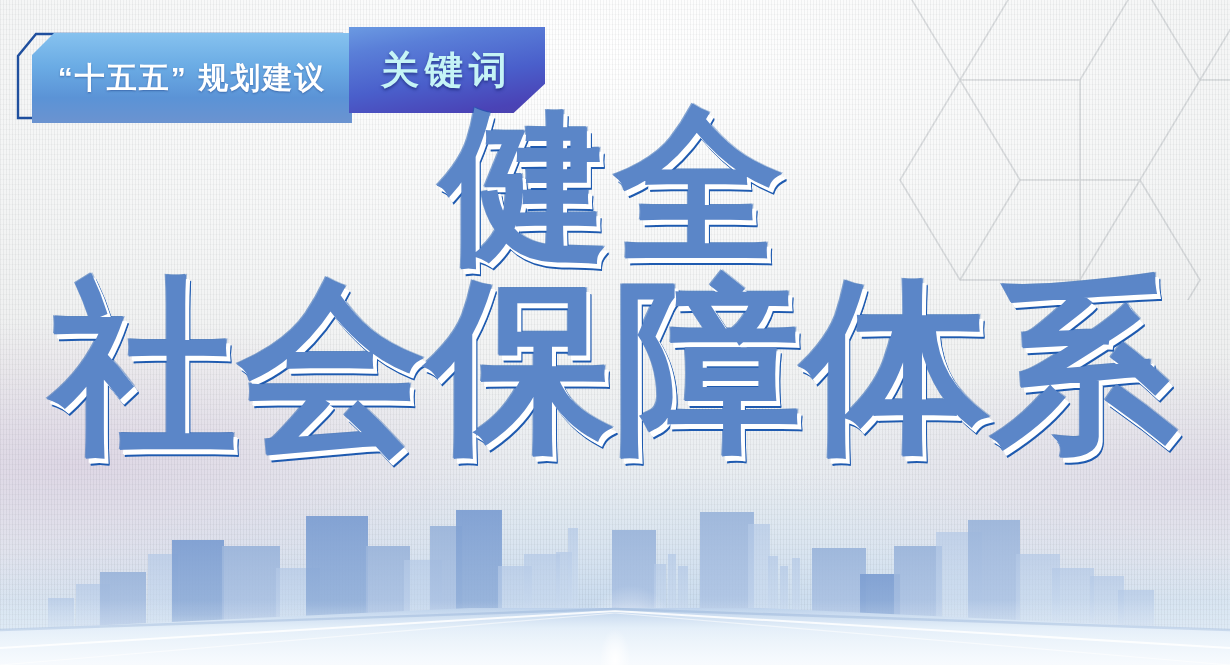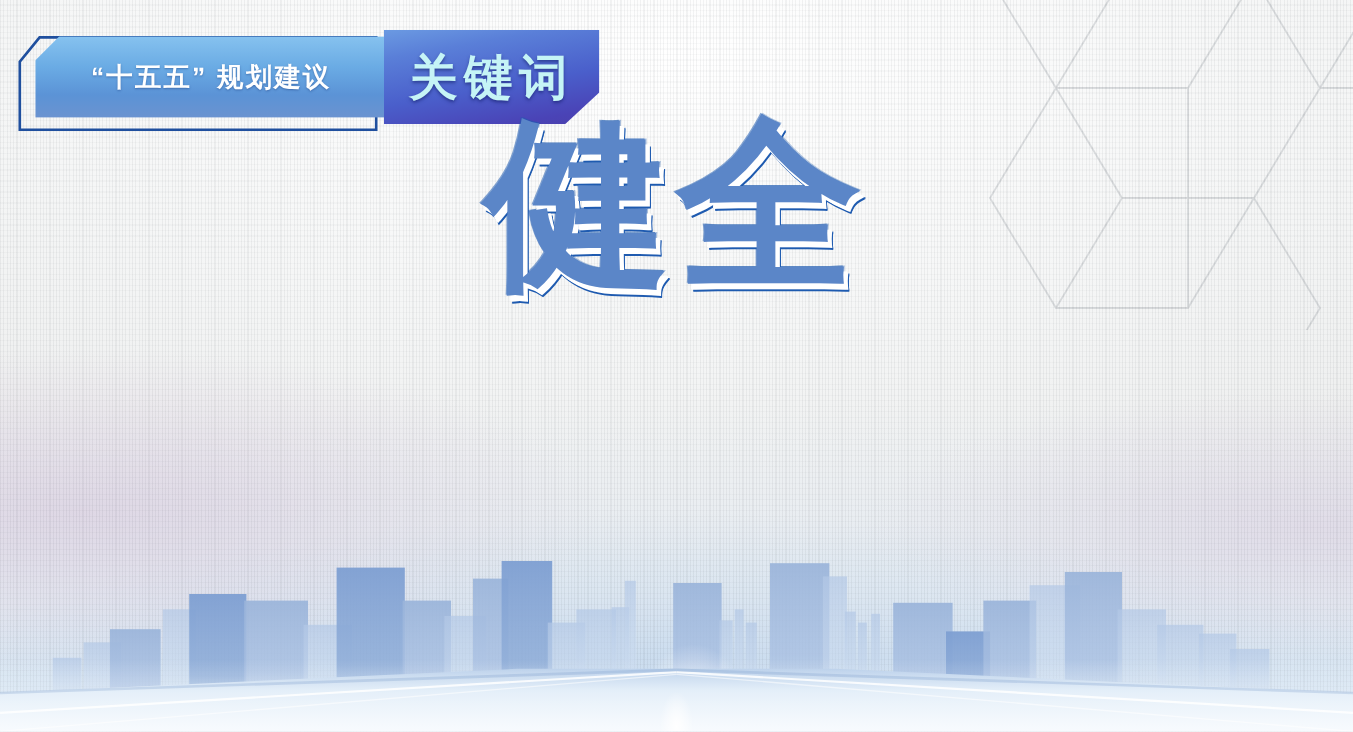--- a/index.html
+++ b/index.html
@@ -75,29 +75,29 @@
     position:absolute;
     display:flex; align-items:center; justify-content:center;
     color:#ffffff;
     font-weight:bold;
     letter-spacing:2px;
     text-shadow:0 1px 2px rgba(20,50,120,.45);
     white-space:nowrap;
   }
   
   #badge-main{
-    left:20px; top:9px; width:320px; height:74px;
-    font-size:24px;
+    left:20px; top:9px; width:320px; height:90px;
+    font-size:30px;
     background:linear-gradient(180deg,#86c2ef 0%,#6aabe4 38%,#5b93d6 72%,#6b93d0 100%);
     clip-path:polygon(22px 0, 100% 0, 100% 100%, 0 100%, 0 22px);
   }
   
   #badge-key{
     left:337px; top:3px; width:196px; height:86px;
-    font-size:44px;
+    font-size:38px;
     letter-spacing:6px;
     color:#c5f4f6;
     text-shadow:0 2px 3px rgba(10,20,90,.5);
     background:linear-gradient(170deg,#6b9ae2 0%,#5a7fd8 22%,#4a5fcb 58%,#4a43b6 88%,#4b41ad 100%);
     clip-path:polygon(0 0, 100% 0, 100% 66%, 84% 100%, 0 100%);
   }
 
   
   .headline{
     position:absolute; left:0; top:102px; width:1230px;
@@ -244,15 +244,16 @@
       <path d="M24 10 L330 10 L330 94 L6 94 L6 32 Z" fill="none" stroke="#1f4f9e" stroke-width="2.4"></path>
     </svg>
 
     <div class="badge-label" id="badge-main">“十五五” 规划建议</div>
 
     <div class="badge-label" id="badge-key">关键词</div>
   </div>
 
   <div class="headline">
     <div class="hl-line" id="headline-1">健全</div>
+    <div class="hl-line" id="headline-2">社会保障体系</div>
   </div>
 
 </div>
 
 </body></html>

